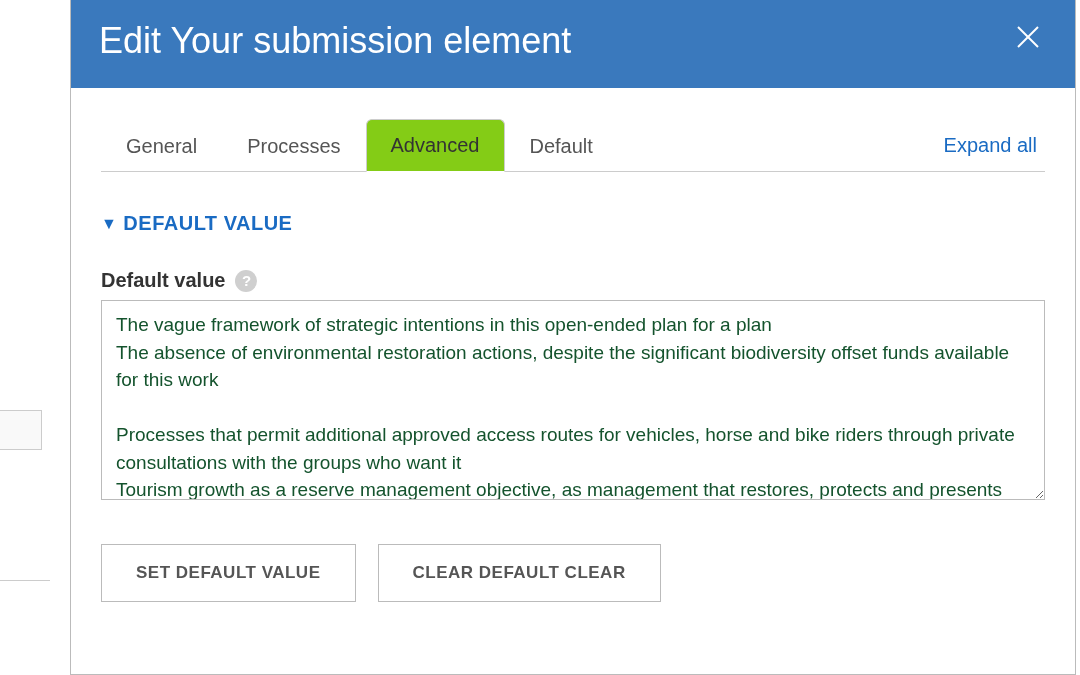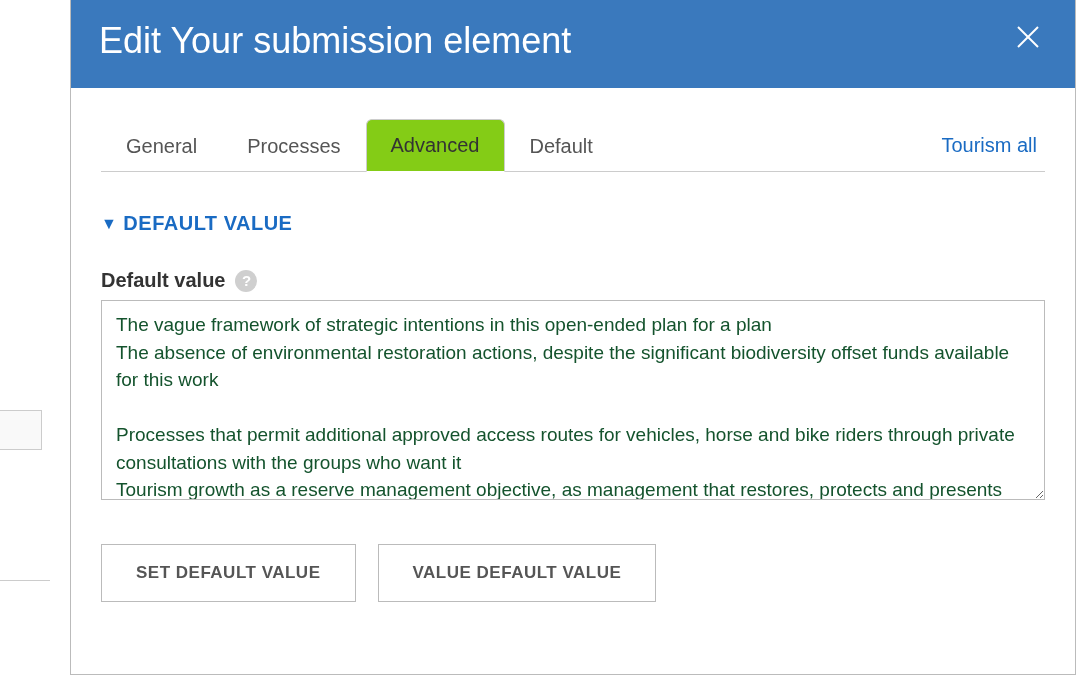--- a/index.html
+++ b/index.html
@@ -234,21 +234,21 @@
         <div class="tab">
           <span>Processes</span>
         </div>
         <div class="tab active">
           <span>Advanced</span>
         </div>
         <div class="tab">
           <span>Default</span>
         </div>
         <div class="expand-all">
-          <span>Tourism all</span>
+          <span>Expand all</span>
         </div>
       </div>
 
       <div class="section-heading">
         <span class="tri">▼</span>
         <span>DEFAULT VALUE</span>
       </div>
 
       <div class="field-label-row">
         <span class="field-label">Default value</span>
@@ -261,21 +261,21 @@
 
 Processes that permit additional approved access routes for vehicles, horse and bike riders through private consultations with the groups who want it
 Tourism growth as a reserve management objective, as management that restores, protects and presents the reserve's outstanding heritage values will deliver better outcomes</textarea>
       </div>
 
       <div class="button-row">
         <button class="btn">
           <span>SET DEFAULT VALUE</span>
         </button>
         <button class="btn">
-          <span>VALUE DEFAULT VALUE</span>
+          <span>CLEAR DEFAULT CLEAR</span>
         </button>
       </div>
 
     </div>
 
   </div>
 
 </div>
 
 </body></html>

